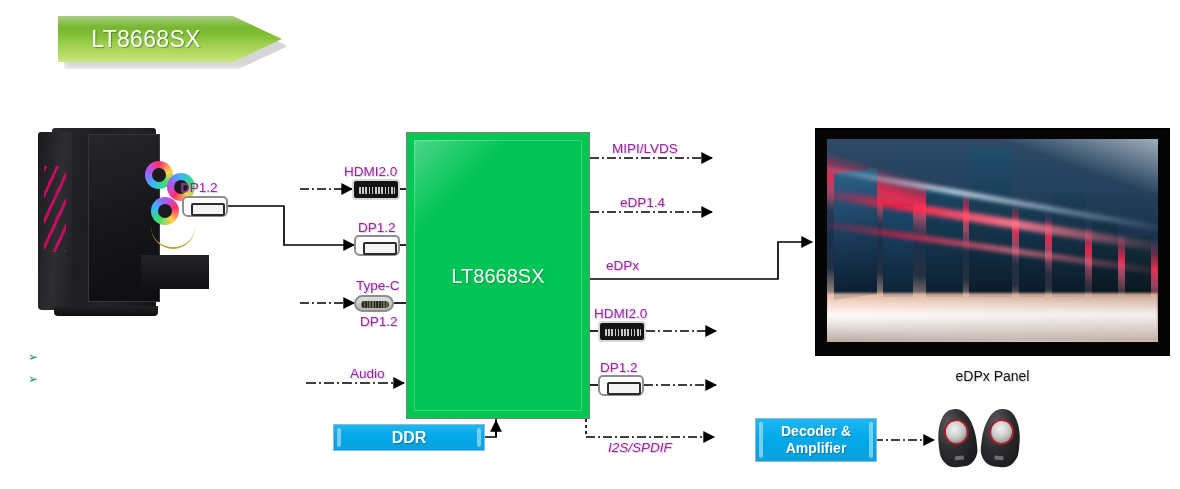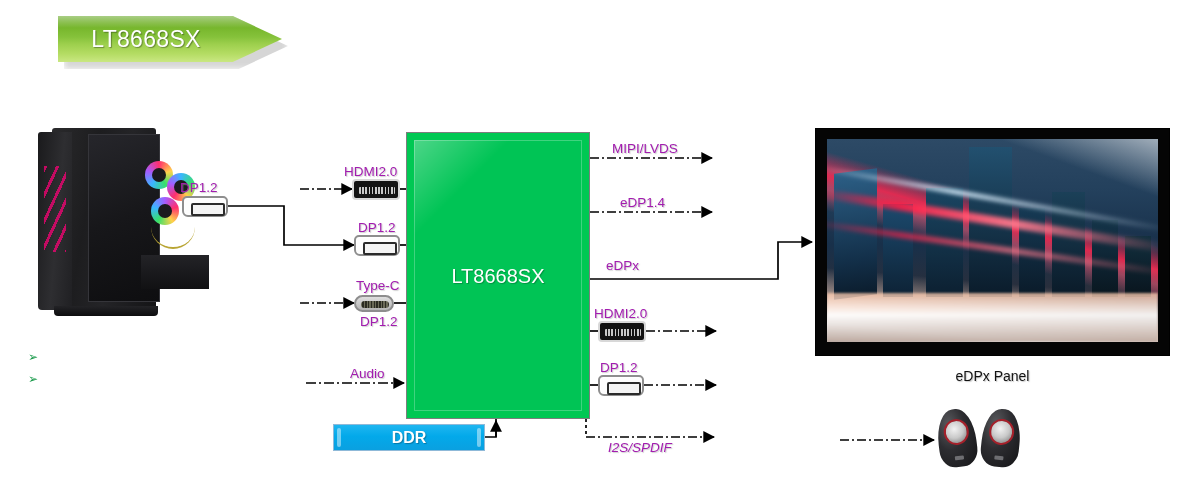--- a/index.html
+++ b/index.html
@@ -389,20 +389,26 @@
 
   <div class="lbl" style="left:600px; top:360px;">DP1.2</div>
   <div class="port port-dp" style="left:598px; top:375px;"></div>
 
   <div class="blueblock" id="ddr-block">
     <span>DDR</span>
   </div>
 
   <div class="lbl" style="left:608px; top:440px;font-style:italic;">I2S/SPDIF</div>
 
+  <div class="blueblock" id="amp-block">
+    <div>
+      <div>Decoder &amp;</div>
+      <div>Amplifier</div>
+    </div>
+  </div>
 
   <div class="apps">
 
     <div class="apps-row">
       <span class="apps-bullet">➢</span>
     </div>
 
     <div class="apps-row">
       <span class="apps-bullet">➢</span>
     </div>

